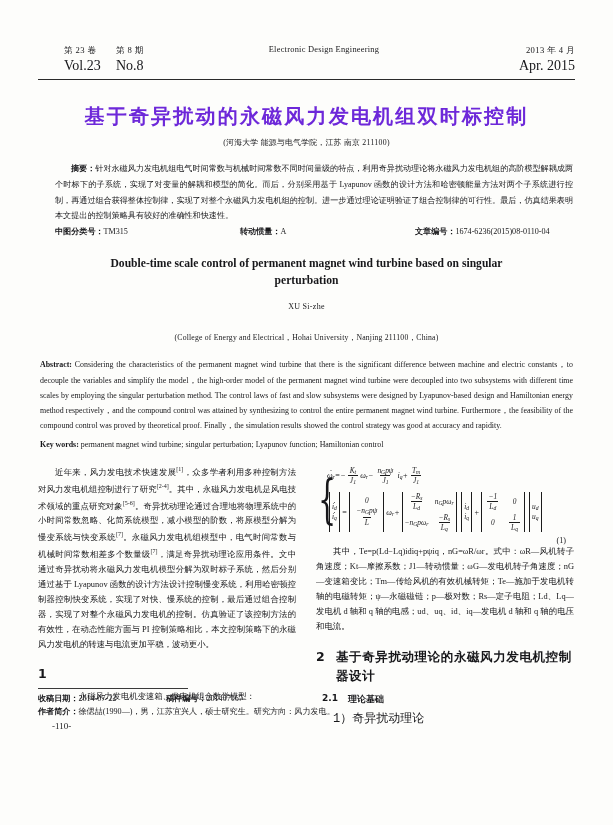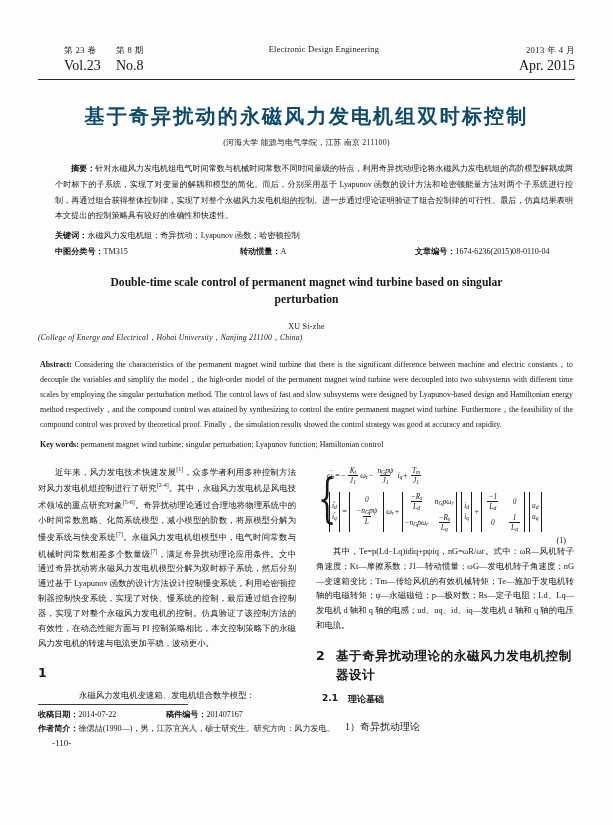--- a/index.html
+++ b/index.html
@@ -56,21 +56,21 @@
   }
 
   
   .title-cn {
     text-align: center;
     font-size: 20px;
     font-weight: bold;
     letter-spacing: 2.2px;
     margin-top: 23px;
     font-family: "DejaVu Sans", "Liberation Sans", sans-serif;
-    color: #0c4a6e;
+    color: #6d28d9;
   }
   .author-cn {
     text-align: center;
     font-size: 9px;
     margin-top: 17px;
     letter-spacing: 1px;
   }
   .affil-cn {
     text-align: center;
     font-size: 7.8px;
@@ -113,24 +113,23 @@
     line-height: 1.45;
     margin: 16px 42px 0 42px;
   }
   .author-en {
     text-align: center;
     font-size: 8px;
     margin-top: 13px;
     letter-spacing: .3px;
   }
   .affil-en {
-    text-align: left;
+    text-align: center;
     font-size: 7.7px;
-    font-style: italic;
-    margin-top: 2px;
+    margin-top: 22px;
     letter-spacing: .2px;
   }
   .abs-en {
     margin: 14px 2px 0 2px;
     font-size: 7.9px;
     line-height: 1.92;
     text-align: justify;
   }
   .abs-en .lbl { font-weight: bold; }
   .kw-en {
@@ -169,24 +168,25 @@
   .h1.wrap .txt { flex: 1; line-height: 1.5; }
   .h2 {
     font-family: "DejaVu Sans", "Liberation Sans", sans-serif;
     font-size: 9px;
     font-weight: bold;
     margin: 6px 0 3px 0;
     display: flex;
   }
   .h2 .num { width: 26px; padding-left: 6px; }
   .lvl3 {
-    font-size: 10px;
+    font-size: 12px;
     line-height: 1.8;
     text-indent: 17px;
-    margin: 12px;
+    margin: 0;
+    font-family: Liberation Mono, monospace;
   }
   .model-line {
     font-size: 8.4px;
     line-height: 1.8;
     text-align: center;
     margin: 4px 0 0 0;
   }
 
   
   .eq-wrap {
@@ -311,23 +311,20 @@
       <div class="rh-en">Apr. 2015</div>
     </div>
   </div>
   <div class="rule"></div>
 
   <div class="title-cn">基于奇异扰动的永磁风力发电机组双时标控制</div>
   <div class="affil-cn">(河海大学 能源与电气学院，江苏 南京  211100)</div>
 
   <div class="abs-cn">
     <p><span class="lbl">摘要：</span><span>针对永磁风力发电机组电气时间常数与机械时间常数不同时间量级的特点，利用奇异扰动理论将永磁风力发电机组的高阶模型解耦成两个时标下的子系统，实现了对变量的解耦和模型的简化。而后，分别采用基于 Lyapunov 函数的设计方法和哈密顿能量方法对两个子系统进行控制，再通过组合获得整体控制律，实现了对整个永磁风力发电机组的控制。进一步通过理论证明验证了组合控制律的可行性。最后，仿真结果表明本文提出的控制策略具有较好的准确性和快速性。</span></p>
-  </div>
-  <div class="kw-cn">
-    <span class="lbl">关键词：</span><span>永磁风力发电机组；奇异扰动；Lyapunov 函数；哈密顿控制</span>
   </div>
   <div class="clsrow">
     <div class="c-a">
       <span class="lbl">中图分类号：</span><span>TM315</span>
     </div>
     <div class="c-b">
       <span class="lbl">转动惯量：</span><span>A</span>
     </div>
     <div class="c-c">
       <span class="lbl">文章编号：</span><span>1674-6236(2015)08-0110-04</span>

